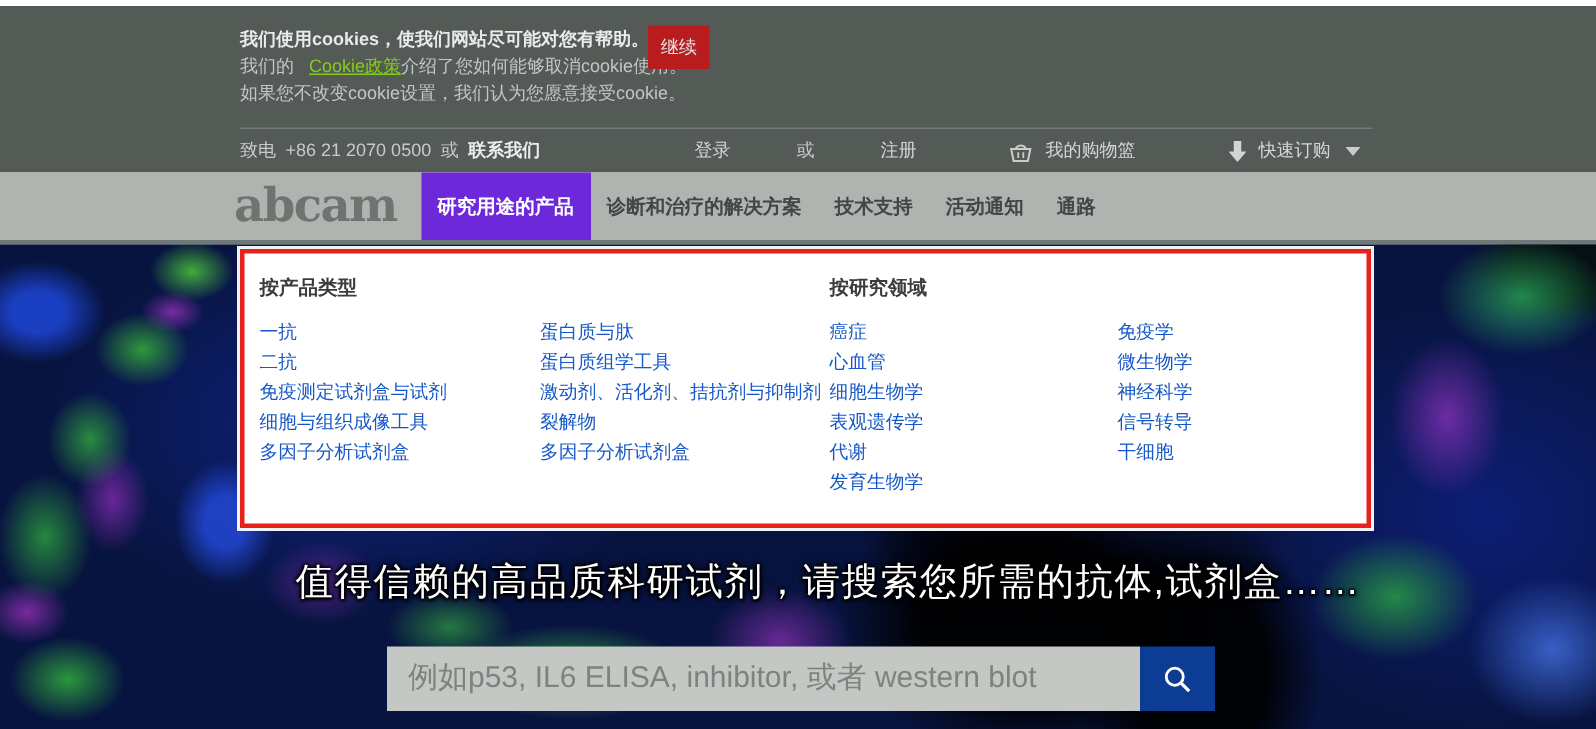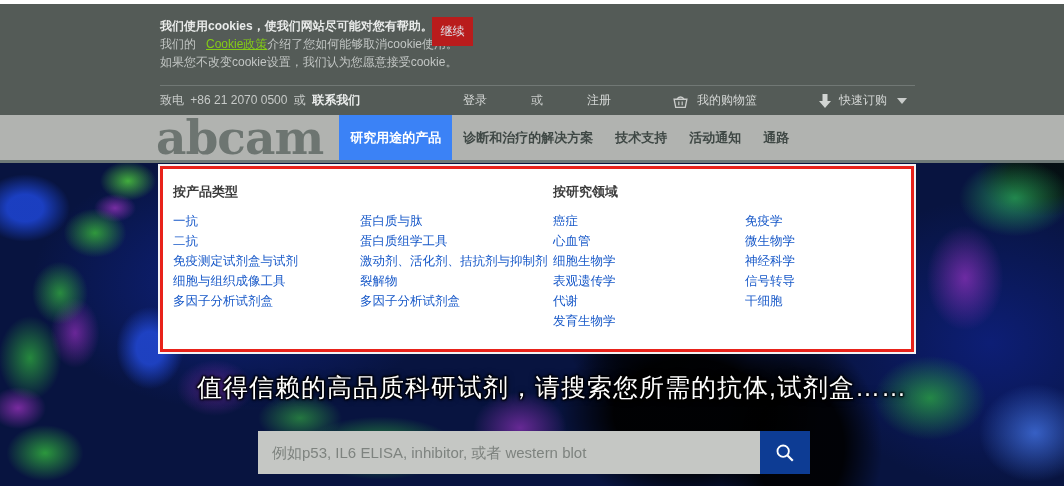--- a/index.html
+++ b/index.html
@@ -42,29 +42,29 @@
   .icon-group svg { margin-right: 8px; }
   .caret { margin-left: 10px; }
 
   
   .main-nav {
     position: absolute; left: 0; top: 115px; width: 1064px; height: 48px;
     background: #b1b3b0; border-bottom: 3px solid #6e7977;
     display: flex; align-items: stretch; padding-left: 156px;
   }
   .logo {
-    font-family: "DejaVu Serif", serif; font-weight: bold; font-size: 47px;
+    font-family: "DejaVu Serif", serif; font-weight: bold; font-size: 31px;
     color: #6d7571; letter-spacing: -1px; line-height: 45px; margin-right: 16px;
     cursor: pointer;
   }
   .nav-item {
     display: flex; align-items: center; padding: 0 11px;
     font-size: 13px; font-weight: bold; color: #3f4845; cursor: pointer; white-space: nowrap;
   }
-  .nav-item.active { background: #3b82f6; color: #ffffff; }
+  .nav-item.active { background: #6d28d9; color: #ffffff; }
 
   
   .hero {
     position: absolute; left: 0; top: 163px; width: 1064px; height: 323px;
     background-color: #081440;
     background-image:
       radial-gradient(ellipse 40px 28px at 128px 18px,  rgba(80,210,60,0.80) 0%, rgba(80,210,60,0) 70%),
       radial-gradient(ellipse 45px 35px at 95px 70px,   rgba(60,195,55,0.75) 0%, rgba(60,195,55,0) 70%),
       radial-gradient(ellipse 40px 45px at 60px 130px,  rgba(55,190,60,0.70) 0%, rgba(55,190,60,0) 70%),
       radial-gradient(ellipse 45px 60px at 30px 195px,  rgba(50,185,60,0.70) 0%, rgba(50,185,60,0) 70%),
@@ -114,21 +114,21 @@
     text-align: center; font-size: 25px; color: #ffffff; letter-spacing: 1px;
     text-shadow: -1px -1px 2px #000, 1px -1px 2px #000, -1px 1px 2px #000, 1px 1px 2px #000, 0 0 7px rgba(0,0,0,0.9);
     z-index: 4; white-space: nowrap; padding-left: 40px;
   }
   .search-bar {
     position: absolute; left: 258px; top: 431px; width: 552px; height: 43px;
     display: flex; z-index: 4;
   }
   .search-input {
     flex: 1; height: 43px; background: #c5c7c4; border: none; outline: none;
-    padding: 16px 14px; font-size: 15px; color: #4e534f;
+    padding: 16px 14px; font-size: 20px; color: #4e534f;
     font-family: "Liberation Sans", sans-serif;
   }
   .search-input::placeholder { color: #7e837f; opacity: 1; }
   .search-btn {
     width: 50px; height: 43px; background: #0d3c94; border: none;
     display: flex; align-items: center; justify-content: center; cursor: pointer;
   }
 </style>
 </head>
 <body>

